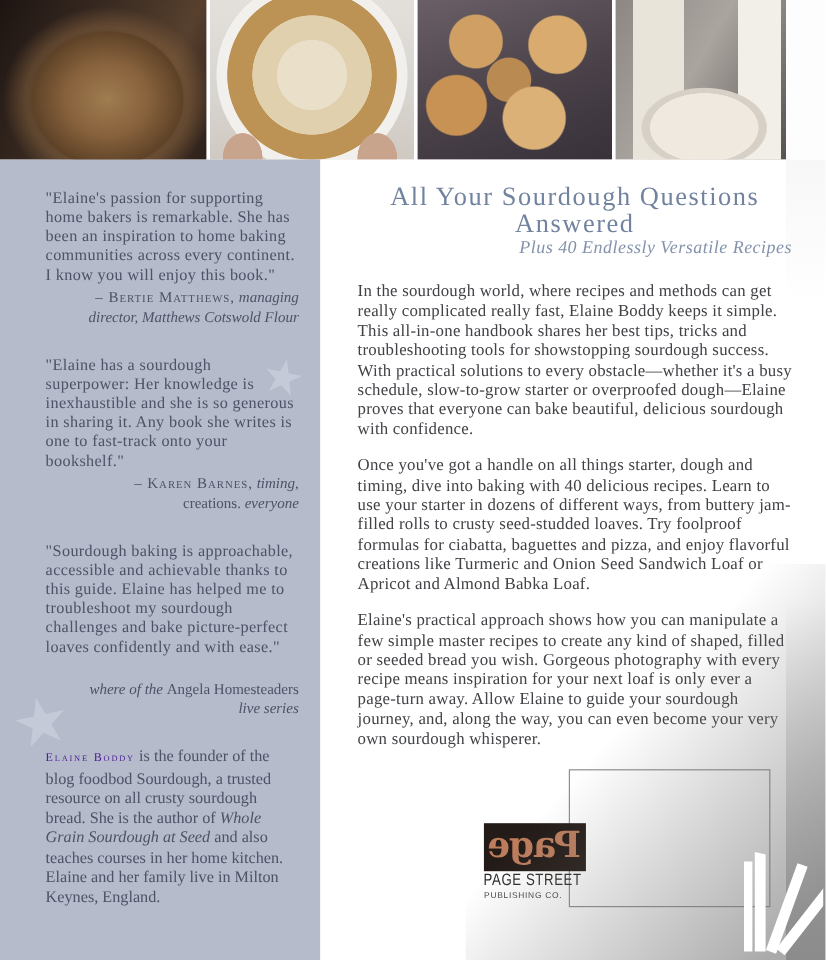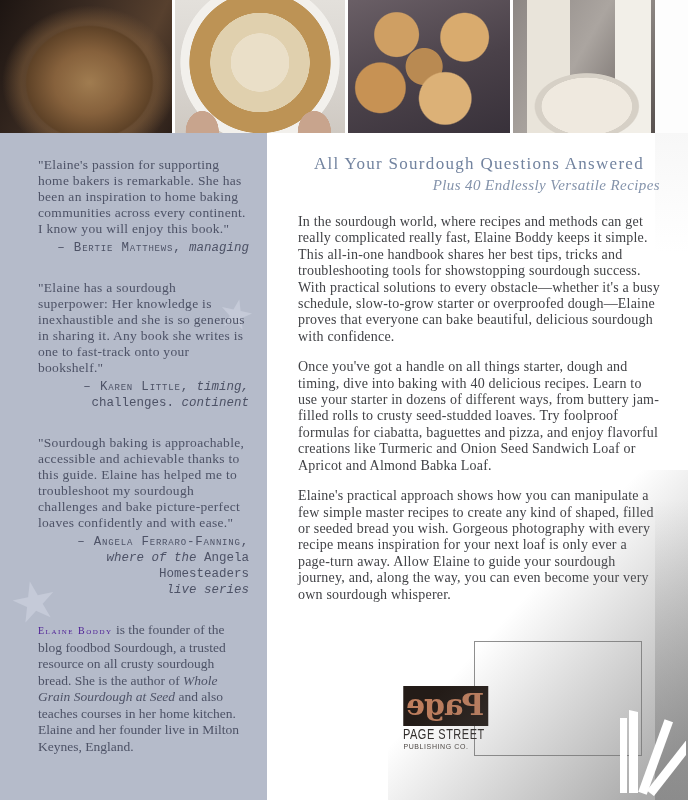--- a/index.html
+++ b/index.html
@@ -40,35 +40,35 @@
       linear-gradient(90deg, rgba(0,0,0,0) 0 72%, #f2efe8 72% 97%, rgba(0,0,0,0) 97%),
       linear-gradient(120deg, #8d8784 0%, #aba5a0 45%, #57504e 100%);}
   .photo-margin{position:absolute;top:0;right:0;width:33px;height:133px;background:#fdfdfd;}
 
   
   .sidebar{position:absolute;left:0;top:133px;width:267px;height:667px;
            background:#b5bbca;color:#4d5266;box-sizing:border-box;
            padding:24px 18px 0 38px;}
   .quote{margin-bottom:24px;position:relative;z-index:2;}
   .q-text{margin:0;font-size:13.5px;line-height:16px;letter-spacing:.3px;}
-  .q-attr{margin:3px 0 0 0;font-size:12.5px;line-height:16px;text-align:right;font-family:Liberation Mono, monospace;}
+  .q-attr{margin:3px 0 0 0;font-size:12.5px;line-height:16px;text-align:right;}
   .attr-name{font-variant:small-caps;letter-spacing:.8px;}
   .it{font-style:italic;}
   .rm{font-style:normal;}
   .bio{margin-top:12px;font-size:13.5px;line-height:16.5px;position:relative;z-index:2;}
   .bio-name{color:#4c1d95;font-variant:small-caps;letter-spacing:1.5px;font-size:10px;}
   .star{position:absolute;color:#c5cad8;z-index:1;line-height:1;}
   .star-1{left:218px;top:162px;font-size:40px;transform:rotate(12deg);}
   .star-2{left:10px;top:442px;font-size:54px;transform:rotate(-12deg);}
 
   
   .main{position:absolute;left:267px;top:133px;width:421px;height:667px;background:#fff;
         box-sizing:border-box;padding:20px 28px 0 31px;color:#414246;}
   .heading{margin:0;text-align:center;color:#72839f;font-weight:normal;
-           font-size:17px;letter-spacing:1.3px;line-height:22px;}
+           font-size:22px;letter-spacing:1.3px;line-height:22px;}
   .subheading{margin:2px 0 0 0;text-align:right;color:#8493ab;font-style:italic;
               font-size:15px;letter-spacing:.4px;}
   .body-copy p{margin:0 0 14px 0;font-size:14px;line-height:16.4px;letter-spacing:.2px;}
   .body-copy{margin-top:20px;}
 
   
   .publisher{position:absolute;left:403px;top:686px;width:66px;text-align:center;z-index:3;}
   .logo-blocks{display:inline-block;background:#231b17;color:#bd7d5d;
                font-family:"DejaVu Serif", serif;font-weight:bold;font-size:30px;
                line-height:34px;padding:2px 4px 4px 4px;transform:scaleX(-1);
@@ -103,34 +103,34 @@
     <div class="photo photo-4"></div>
   </div>
   <div class="photo-margin"></div>
 
   <div class="sidebar">
     <span class="star star-1">★</span>
     <span class="star star-2">★</span>
 
     <div class="quote">
       <p class="q-text">"Elaine's passion for supporting home bakers is remarkable. She has been an inspiration to home baking communities across every continent. I know you will enjoy this book."</p>
-      <p class="q-attr"><span class="attr-name">– Bertie Matthews,</span><span class="it"> managing</span><br></p>
+      <p class="q-attr"><span class="attr-name">– Bertie Matthews,</span><span class="it"> managing</span><br><span class="it">director, Matthews Cotswold Flour</span></p>
     </div>
 
     <div class="quote">
       <p class="q-text">"Elaine has a sourdough superpower: Her knowledge is inexhaustible and she is so generous in sharing it. Any book she writes is one to fast-track onto your bookshelf."</p>
-      <p class="q-attr"><span class="attr-name">– Karen Little,</span><span class="it"> timing,</span><br><span class="rm">challenges.</span><span class="it"> continent</span></p>
+      <p class="q-attr"><span class="attr-name">– Karen Barnes,</span><span class="it"> timing,</span><br><span class="rm">creations.</span><span class="it"> everyone</span></p>
     </div>
 
     <div class="quote">
       <p class="q-text">"Sourdough baking is approachable, accessible and achievable thanks to this guide. Elaine has helped me to troubleshoot my sourdough challenges and bake picture-perfect loaves confidently and with ease."</p>
-      <p class="q-attr"><span class="attr-name">– Angela Ferraro-Fanning,</span><br><span class="it">where of the </span><span class="rm">Angela Homesteaders</span><br><span class="it">live series</span></p>
+      <p class="q-attr"><br><span class="it">where of the </span><span class="rm">Angela Homesteaders</span><br><span class="it">live series</span></p>
     </div>
 
-    <div class="bio"><span class="bio-name">Elaine Boddy</span><span> is the founder of the blog foodbod Sourdough, a trusted resource on all crusty sourdough bread. She is the author of </span><span class="it">Whole Grain Sourdough at Seed</span><span> and also teaches courses in her home kitchen. Elaine and her founder live in Milton Keynes, England.</span></div>
+    <div class="bio"><span class="bio-name">Elaine Boddy</span><span> is the founder of the blog foodbod Sourdough, a trusted resource on all crusty sourdough bread. She is the author of </span><span class="it">Whole Grain Sourdough at Seed</span><span> and also teaches courses in her home kitchen. Elaine and her family live in Milton Keynes, England.</span></div>
   </div>
 
   <div class="main">
     <h1 class="heading">All Your Sourdough Questions Answered</h1>
     <p class="subheading">Plus 40 Endlessly Versatile Recipes</p>
     <div class="body-copy">
       <p>In the sourdough world, where recipes and methods can get really complicated really fast, Elaine Boddy keeps it simple. This all-in-one handbook shares her best tips, tricks and troubleshooting tools for showstopping sourdough success. With practical solutions to every obstacle—whether it's a busy schedule, slow-to-grow starter or overproofed dough—Elaine proves that everyone can bake beautiful, delicious sourdough with confidence.</p>
       <p>Once you've got a handle on all things starter, dough and timing, dive into baking with 40 delicious recipes. Learn to use your starter in dozens of different ways, from buttery jam-filled rolls to crusty seed-studded loaves. Try foolproof formulas for ciabatta, baguettes and pizza, and enjoy flavorful creations like Turmeric and Onion Seed Sandwich Loaf or Apricot and Almond Babka Loaf.</p>
       <p>Elaine's practical approach shows how you can manipulate a few simple master recipes to create any kind of shaped, filled or seeded bread you wish. Gorgeous photography with every recipe means inspiration for your next loaf is only ever a page-turn away. Allow Elaine to guide your sourdough journey, and, along the way, you can even become your very own sourdough whisperer.</p>
     </div>

